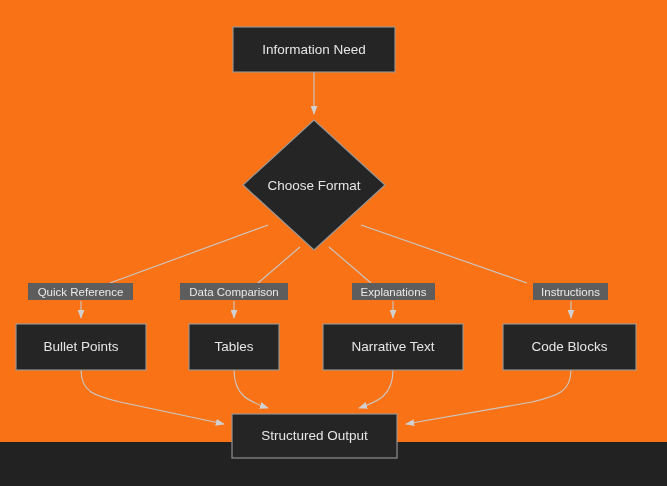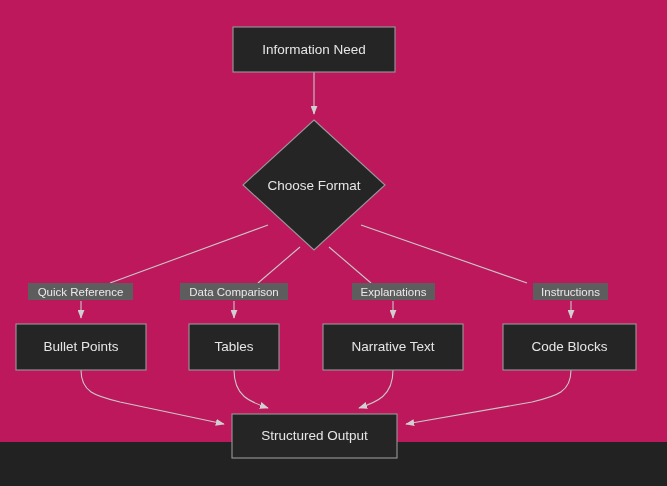--- a/index.html
+++ b/index.html
@@ -10,21 +10,21 @@
   body {
     width: 667px;
     height: 486px;
     overflow: hidden;
     font-family: "Liberation Sans", sans-serif;
   }
   #diagram-root {
     position: relative;
     width: 667px;
     height: 442px;
-    background: #be185d;
+    background: #f97316;
   }
   svg.flow-canvas {
     position: absolute;
     top: 0;
     left: 0;
     width: 667px;
     height: 486px;
   }
   .node-rect {
     fill: #252525;

